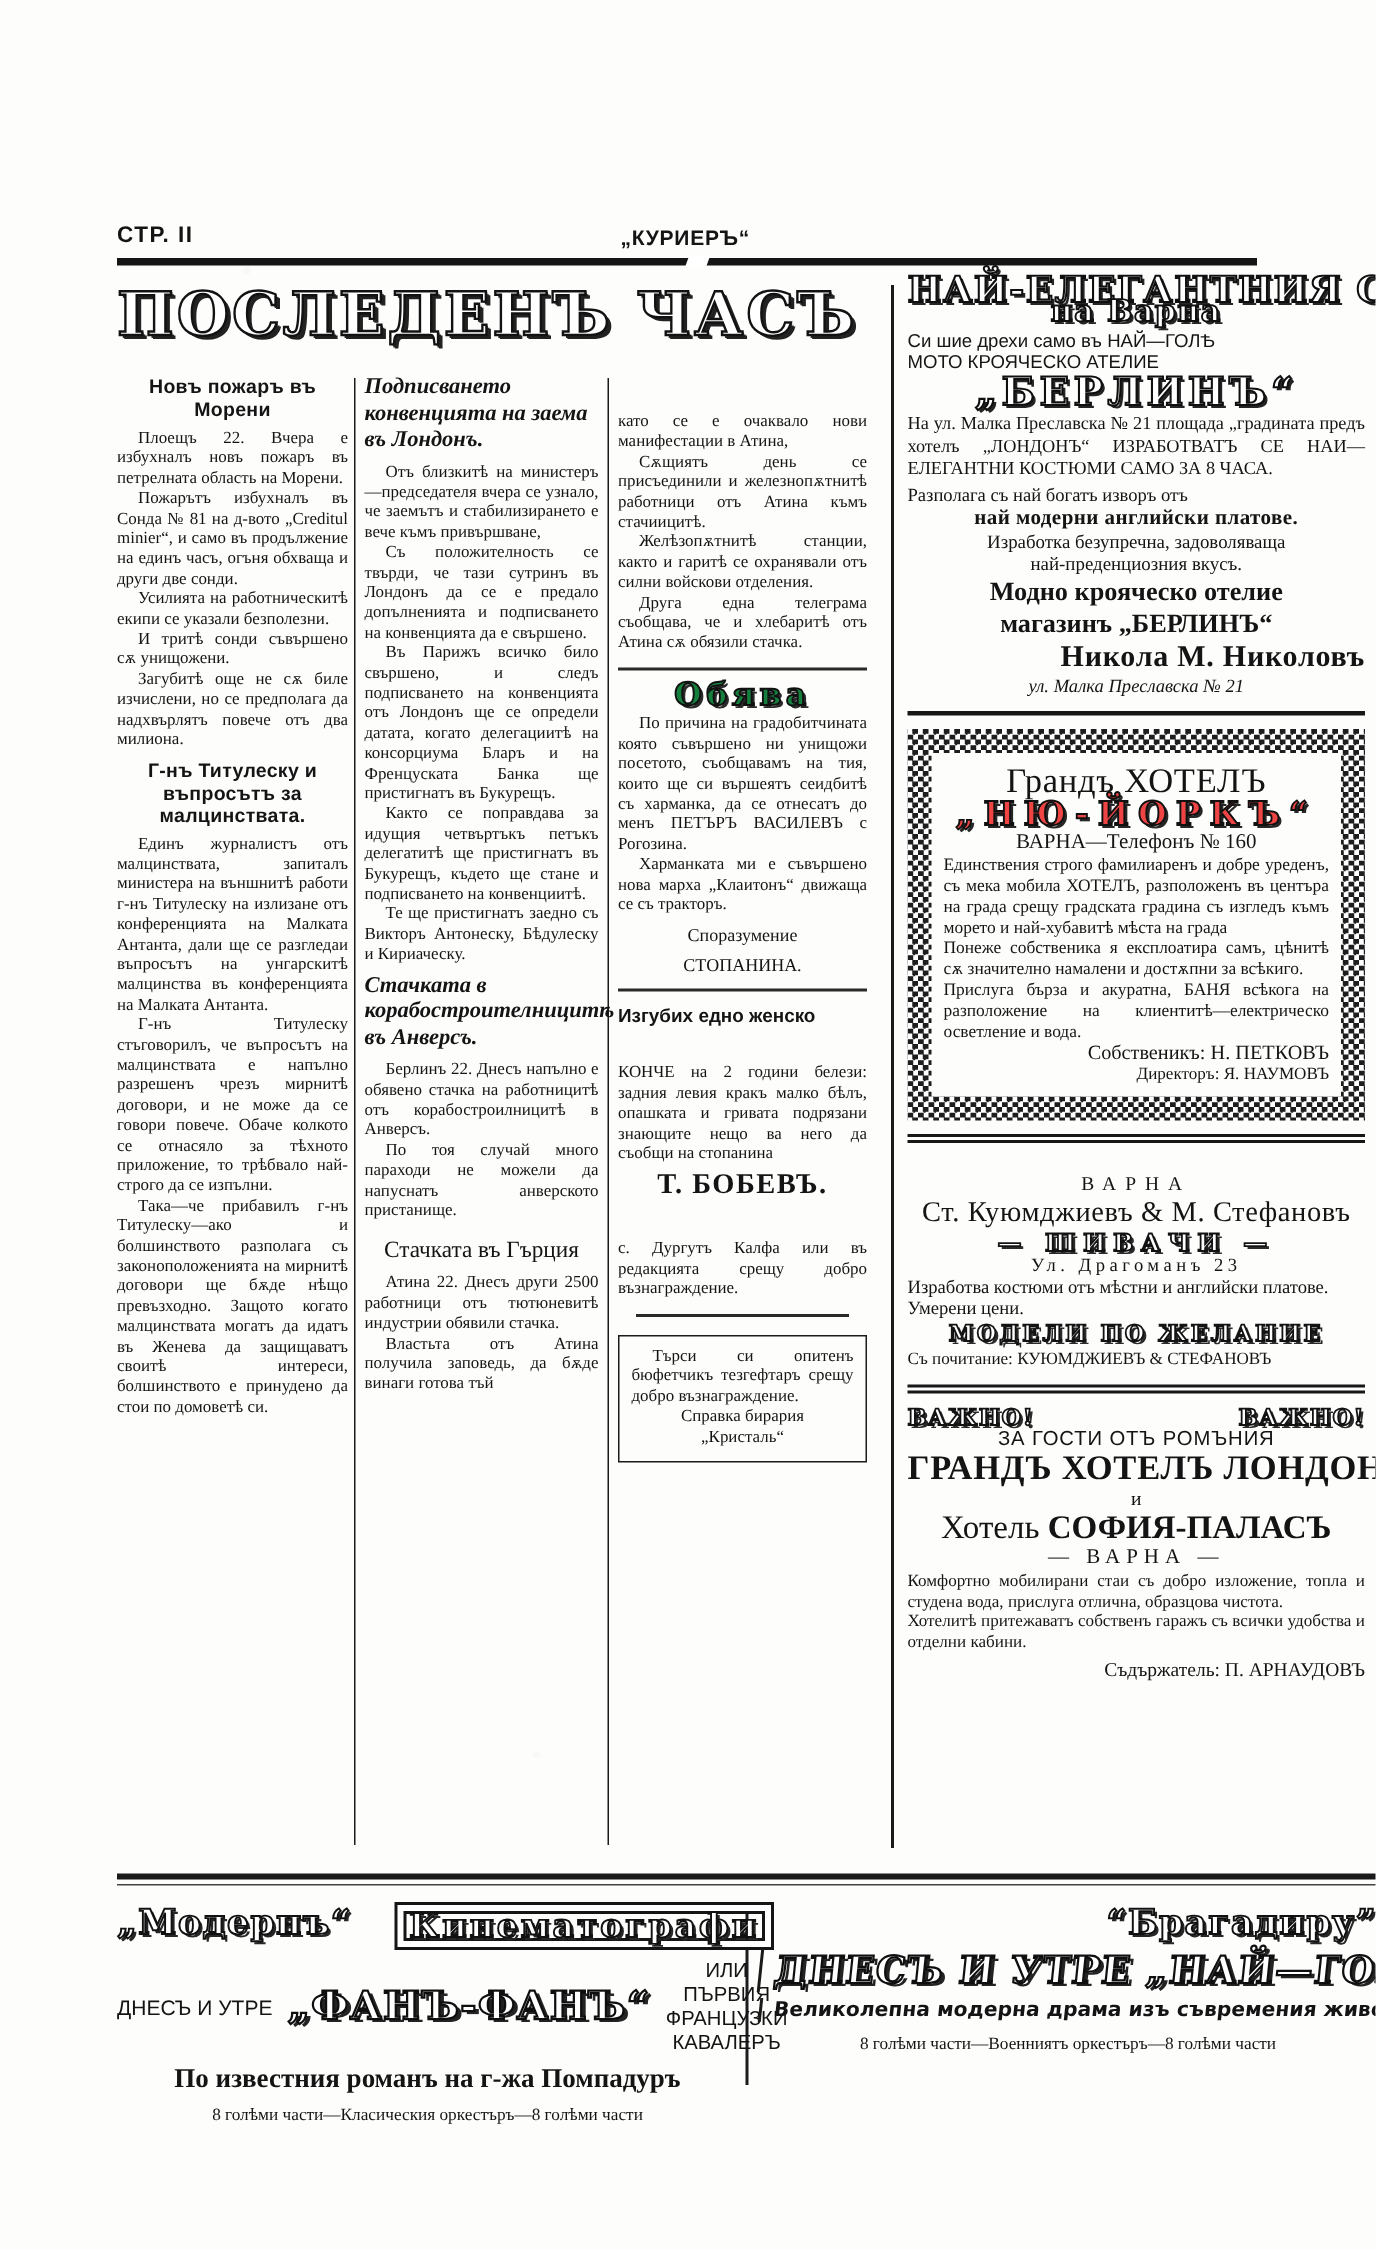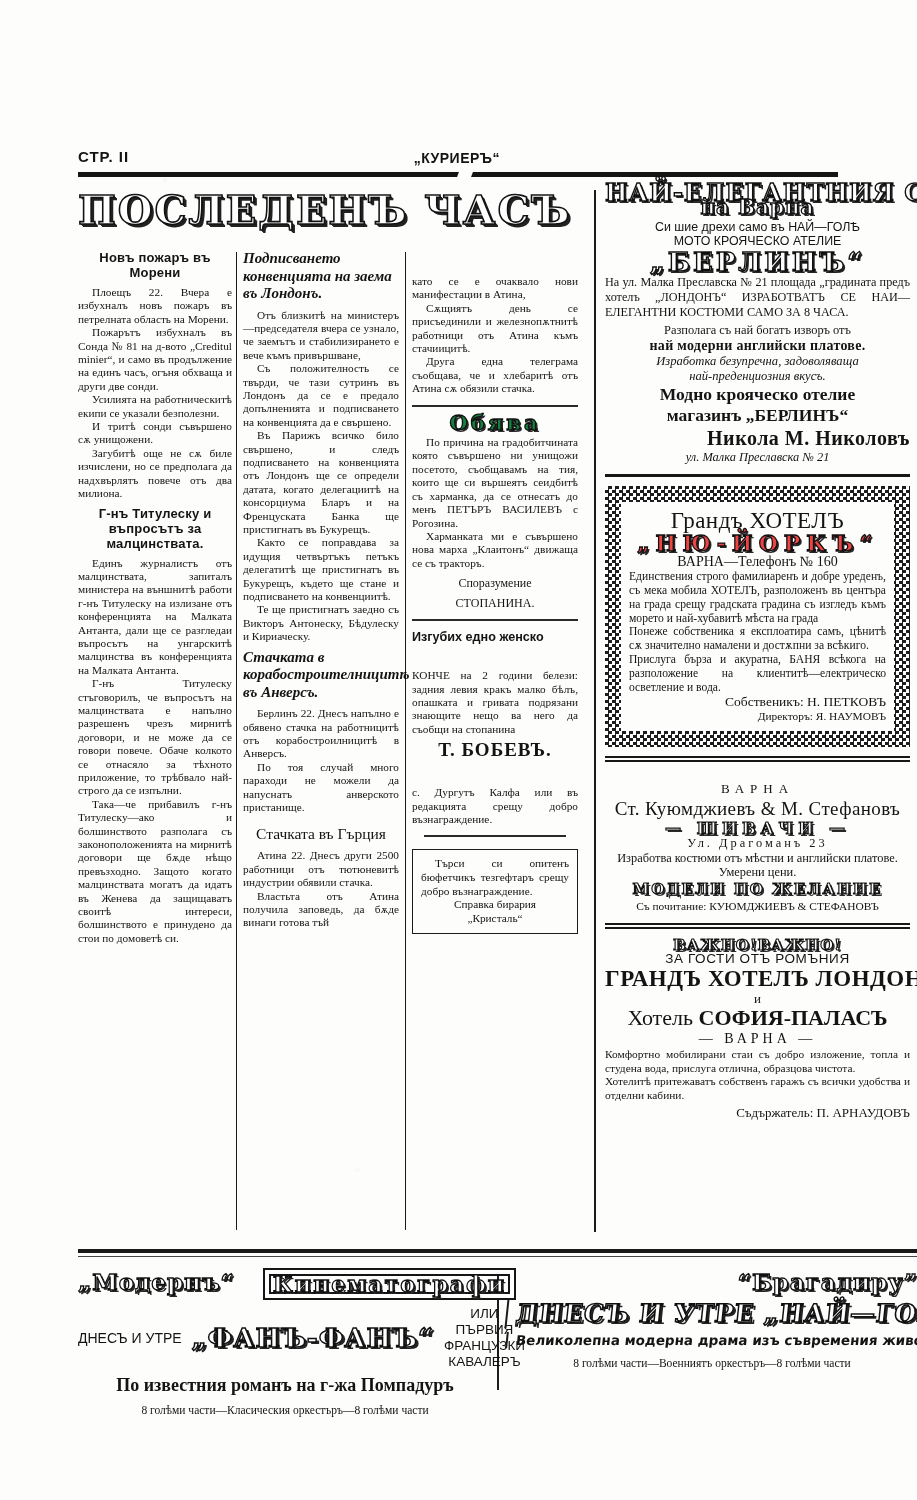--- a/index.html
+++ b/index.html
@@ -114,30 +114,30 @@
     text-align:center;font-family:"DejaVu Serif",serif;font-weight:bold;
     font-size:24px;letter-spacing:1px;color:#fff;
     -webkit-text-stroke:1.4px #101010;text-shadow:2px 2px 0 #262626;
     white-space:nowrap;
   }
   .berlin-sub{
     text-align:center;font-family:"DejaVu Serif",serif;font-weight:bold;font-size:20px;
     letter-spacing:1px;color:#fff;-webkit-text-stroke:1.3px #101010;
     text-shadow:2px 2px 0 #262626;margin-top:2px;
   }
-  .ln{font-size:12.4px;line-height:14.6px;text-align:center;}
+  .ln{font-size:12.4px;line-height:14.6px;text-align:left;}
   .ln-sans{font-family:"Liberation Sans",sans-serif;}
   .berlin-word{
     text-align:center;font-family:"DejaVu Serif",serif;font-weight:bold;font-size:26px;
     letter-spacing:3px;color:#fff;-webkit-text-stroke:1.4px #0f0f0f;
     text-shadow:2px 2px 0 #242424;margin:7px 0 6px 0;
   }
   .ln-just{font-size:12.2px;line-height:14.8px;text-align:justify;}
   .bold-mid{font-weight:bold;font-size:14px;line-height:17px;text-align:center;letter-spacing:.3px;}
-  .ital-mid{font-style:italic;font-size:12.6px;line-height:15px;text-align:center;}
+  .ital-mid{font-size:12.6px;line-height:15px;text-align:center;}
   .big-bold{font-weight:bold;font-size:17.5px;line-height:21px;text-align:center;}
   .big-bold2{font-weight:bold;font-size:20px;line-height:24px;text-align:right;letter-spacing:.5px;}
   .small-ital{font-style:italic;font-size:12.4px;text-align:center;margin-top:1px;}
 
   
   .checkframe{
     position:relative;padding:16px 16px 16px 16px;
     background-image:
       repeating-conic-gradient(#1d1d1d 0% 25%, #ffffff 0% 50%);
     background-size:7px 7px;
@@ -163,21 +163,21 @@
     text-align:center;font-family:"DejaVu Serif",serif;font-weight:bold;font-size:16px;
     letter-spacing:5px;color:#fff;-webkit-text-stroke:1.2px #121212;
     text-shadow:2px 2px 0 #2a2a2a;margin:2px 0;
   }
   .street{text-align:center;letter-spacing:3px;font-size:12.4px;}
   .modeli{
     text-align:center;font-family:"DejaVu Serif",serif;font-weight:bold;font-size:15px;
     letter-spacing:2px;color:#fff;-webkit-text-stroke:1.2px #131313;
     text-shadow:2px 2px 0 #2b2b2b;margin:3px 0;
   }
-  .vazhno-row{display:flex;justify-content:center;align-items:center;}
+  .vazhno-row{display:flex;justify-content:space-between;align-items:center;}
   .vazhno{
     font-family:"DejaVu Serif",serif;font-weight:bold;font-size:15px;letter-spacing:1px;
     color:#fff;-webkit-text-stroke:1.2px #131313;text-shadow:2px 2px 0 #2b2b2b;
   }
   .lon-hd{text-align:center;font-size:13.5px;letter-spacing:.6px;font-family:"Liberation Sans",sans-serif;}
   .lon-big{
     text-align:center;font-weight:bold;font-size:23px;line-height:26px;letter-spacing:.5px;
     font-family:"Liberation Serif",serif;white-space:nowrap;
   }
   .lon-i{text-align:center;font-size:13px;line-height:13px;}
@@ -278,20 +278,21 @@
     <p>По тоя случай много параходи не можели да напуснатъ анверското пристанище.</p>
 
     <h2 class="hd-plain">Стачката въ Гърция</h2>
     <p>Атина 22. Днесъ други 2500 работници отъ тютюневитѣ индустрии обявили стачка.</p>
     <p>Властьта отъ Атина получила заповедь, да бѫде винаги готова тъй</p>
   </div>
 
   <div class="col c3">
     <p class="noind">като се е очаквало нови манифестации в Атина,</p>
     <p>Сѫщиятъ день се присъединили и железнопѫтнитѣ работници отъ Атина къмъ стачиицитѣ.</p>
+    <p>Желѣзопѫтнитѣ станции, както и гаритѣ се охранявали отъ силни войскови отделения.</p>
     <p>Друга една телеграма съобщава, че и хлебаритѣ отъ Атина сѫ обязили стачка.</p>
 
     <div class="rule-thin"></div>
 
     <div>
       <h3 class="obyava">Обява</h3>
       <p>По причина на градобитчината която съвършено ни унищожи посетото, съобщавамъ на тия, които ще си вършеятъ сеидбитѣ съ харманка, да се отнесатъ до менъ ПЕТЪРЪ ВАСИЛЕВЪ с Рогозина.</p>
       <p>Харманката ми е съвършено нова марха „Клаитонъ“ движаща се съ тракторъ.</p>
       <p class="signature">Споразумение</p>
       <p class="signature">СТОПАНИНА.</p>

